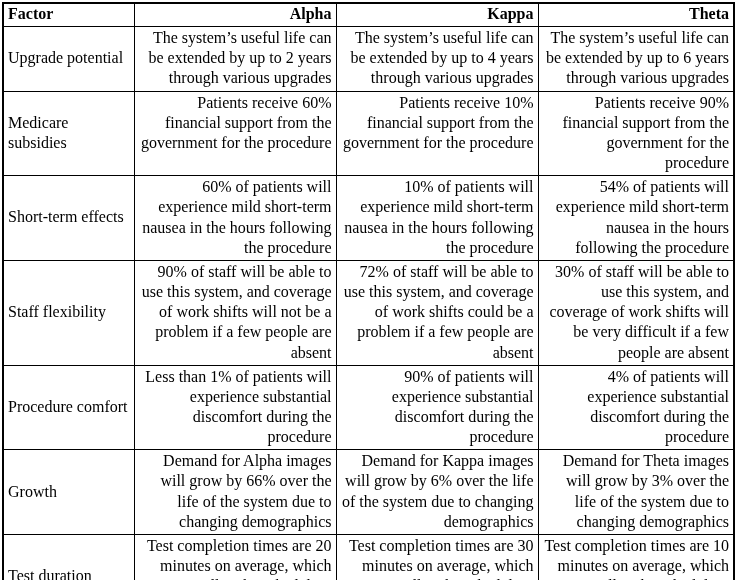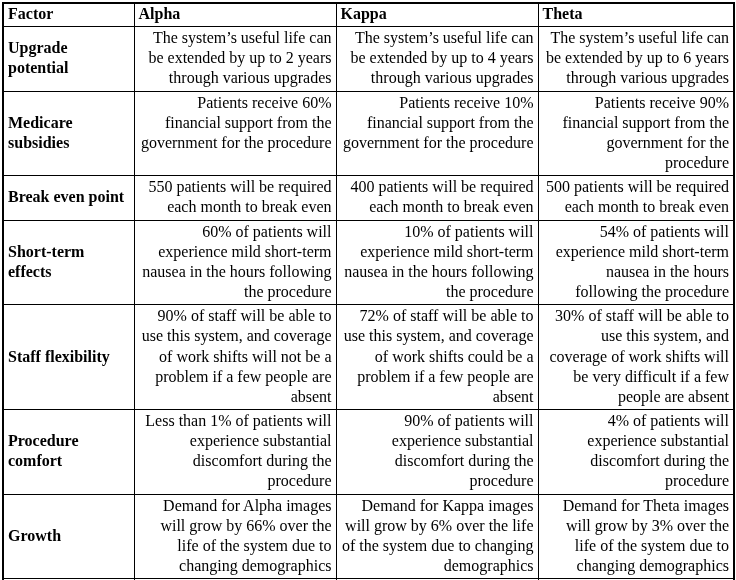--- a/index.html
+++ b/index.html
@@ -31,29 +31,29 @@
     border: 1px solid #000000;
     font-size: 16px;
     line-height: 1.26;
     padding: 1px 4px 2px 4px;
     vertical-align: top;
     text-align: right;
     overflow: hidden;
   }
   .factor-table thead th {
     font-weight: bold;
-    text-align: left;
+    text-align: right;
     padding-top: 0;
     padding-bottom: 2px;
   }
   .factor-table thead th.factor-head {
     text-align: left;
   }
   .factor-table tbody th.factor-cell {
-    font-weight: bold;
+    font-weight: normal;
     vertical-align: middle;
     text-align: left;
   }
 </style>
 </head>
 <body>
 
 <table class="factor-table">
   <colgroup>
     <col class="c-factor">
@@ -76,26 +76,20 @@
         <td>The system’s useful life can be extended by up to 4 years through various upgrades</td>
         <td>The system’s useful life can be extended by up to 6 years through various upgrades</td>
       </tr>
       <tr>
         <th class="factor-cell">Medicare subsidies</th>
         <td>Patients receive 60% financial support from the government for the procedure</td>
         <td>Patients receive 10% financial support from the government for the procedure</td>
         <td>Patients receive 90% financial support from the government for the procedure</td>
       </tr>
       <tr>
-        <th class="factor-cell">Break even point</th>
-        <td>550 patients will be required each month to break even</td>
-        <td>400 patients will be required each month to break even</td>
-        <td>500 patients will be required each month to break even</td>
-      </tr>
-      <tr>
         <th class="factor-cell">Short-term effects</th>
         <td>60% of patients will experience mild short-term nausea in the hours following the procedure</td>
         <td>10% of patients will experience mild short-term nausea in the hours following the procedure</td>
         <td>54% of patients will experience mild short-term nausea in the hours following the procedure</td>
       </tr>
       <tr>
         <th class="factor-cell">Staff flexibility</th>
         <td>90% of staff will be able to use this system, and coverage of work shifts will not be a problem if a few people are absent</td>
         <td>72% of staff will be able to use this system, and coverage of work shifts could be a problem if a few people are absent</td>
         <td>30% of staff will be able to use this system, and coverage of work shifts will be very difficult if a few people are absent</td>

